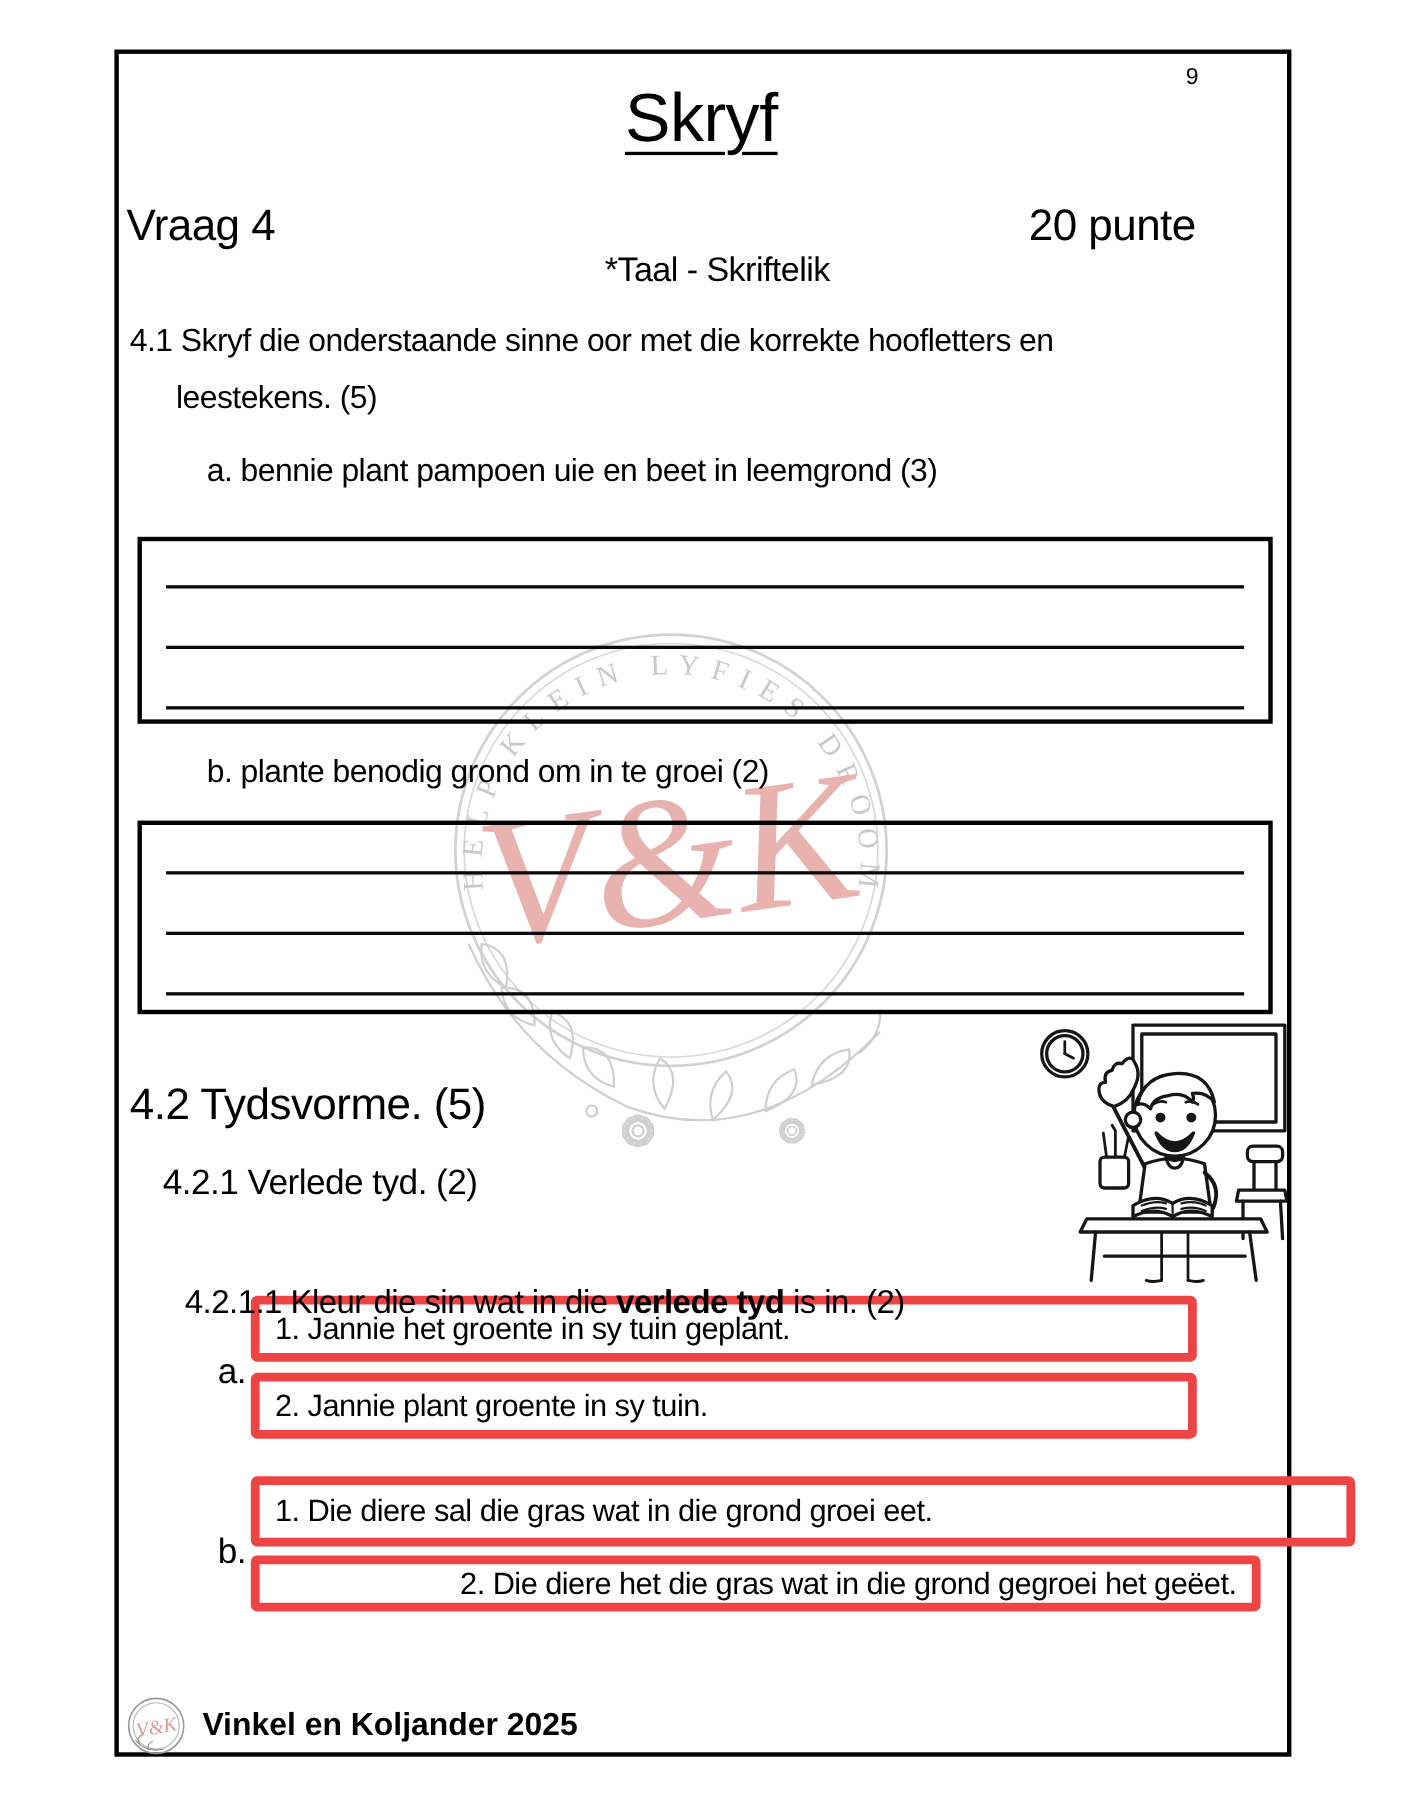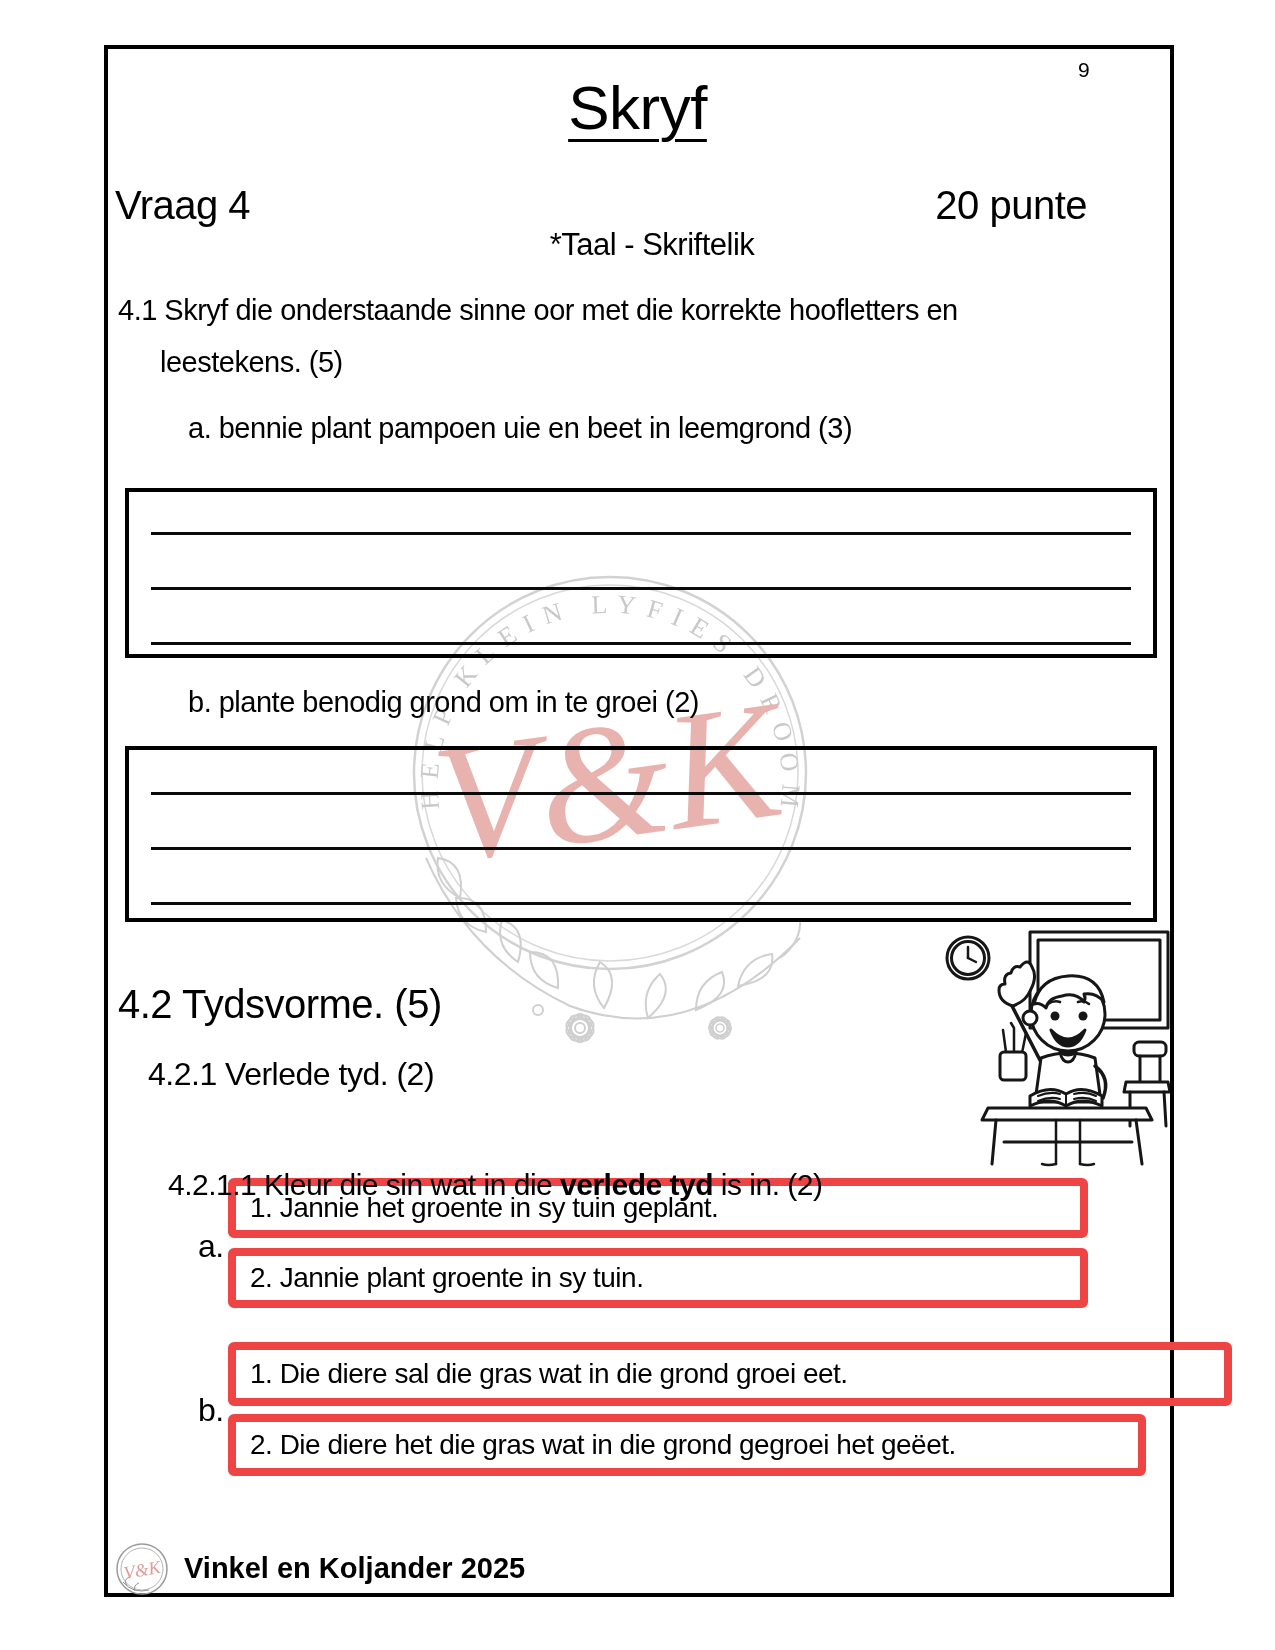--- a/index.html
+++ b/index.html
@@ -43,21 +43,21 @@
   .opt-label-a{left:198px;top:1228px;}
   .opt-label-b{left:198px;top:1392px;}
   .optbox{
     left:228px;border:8px solid #ef4444;border-radius:6px;background:transparent;
     display:flex;align-items:center;padding:0 14px;font-size:28px;z-index:2;
     box-sizing:border-box;
   }
   .optbox-a1{top:1178px;width:860px;height:60px;}
   .optbox-a2{top:1248px;width:860px;height:60px;}
   .optbox-b1{top:1342px;width:1004px;height:64px;}
-  .optbox-b2{top:1414px;width:918px;height:62px;}
+  .optbox-b2{top:1414px;width:918px;height:51px;justify-content:flex-end;}
   .watermark{left:390px;top:558px;width:460px;height:520px;z-index:0;}
   .illustration{left:938px;top:926px;width:232px;height:242px;z-index:2;}
   .footer-logo{left:113px;top:1540px;width:58px;height:58px;z-index:3;}
   .footer-text{left:184px;top:1552px;font-size:29px;font-weight:700;z-index:3;letter-spacing:0;}
 </style>
 </head>
 <body>
 
 <svg class="abs watermark" viewBox="0 0 460 520">
   <circle cx="220" cy="215" r="196" fill="none" stroke="#d2d2d2" stroke-width="2.5"></circle>

